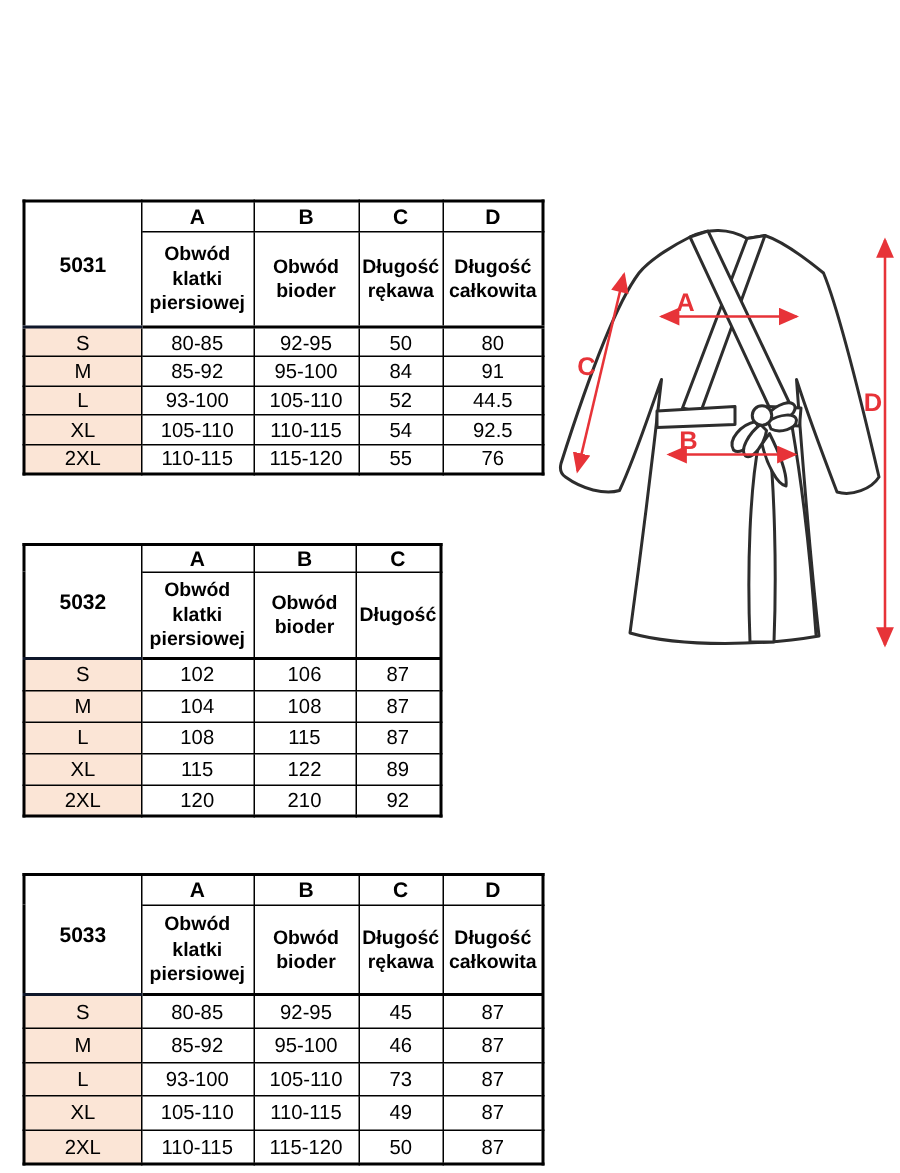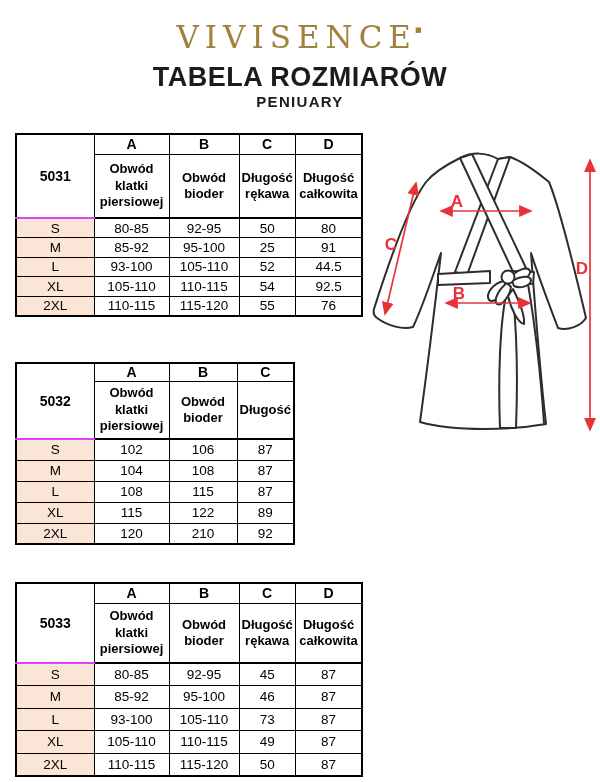--- a/index.html
+++ b/index.html
@@ -44,36 +44,31 @@
   table.sizes td{
     border:1px solid #000;
     text-align:center;vertical-align:middle;
     padding:0 2px;color:#000;font-size:13.5px;white-space:nowrap;
   }
   table.sizes tr.r-heads td{
     font-weight:bold;font-size:13px;line-height:1.25;
     border-bottom:2px solid #000;white-space:normal;
   }
   table.sizes tr.r-letters td{font-weight:bold;font-size:14px;}
-  table.sizes td.model{font-weight:bold;font-size:14px;border-bottom:2px solid #d946ef;}
+  table.sizes td.model{font-weight:bold;font-size:14px;border-bottom:2px solid #0f172a;}
   table.sizes td.size{background:#fbe5d6;}
 
   
   svg.robe{position:absolute;left:360px;top:125px;}
 </style>
 </head>
 <body>
 
 <div class="page">
 
-  <div class="hdr">
-    <div class="brand"><span>VIVISENCE</span><span class="mark">■</span></div>
-    <div class="title">TABELA ROZMIARÓW</div>
-    <div class="subtitle">PENIUARY</div>
-  </div>
 
   <div id="tables">
       <table class="sizes" style="top: 133px;">
         <colgroup>
           <col style="width:78px">
           <col style="width:75px">
           <col style="width:70px">
           <col style="width:50px">
           <col style="width:67px">
         </colgroup>
@@ -95,21 +90,21 @@
             <td class="size">S</td>
             <td>80-85</td>
             <td>92-95</td>
             <td>50</td>
             <td>80</td>
           </tr>
           <tr style="height:19.5px">
             <td class="size">M</td>
             <td>85-92</td>
             <td>95-100</td>
-            <td>25</td>
+            <td>84</td>
             <td>91</td>
           </tr>
           <tr style="height:19.5px">
             <td class="size">L</td>
             <td>93-100</td>
             <td>105-110</td>
             <td>52</td>
             <td>44.5</td>
           </tr>
           <tr style="height:19.5px">

